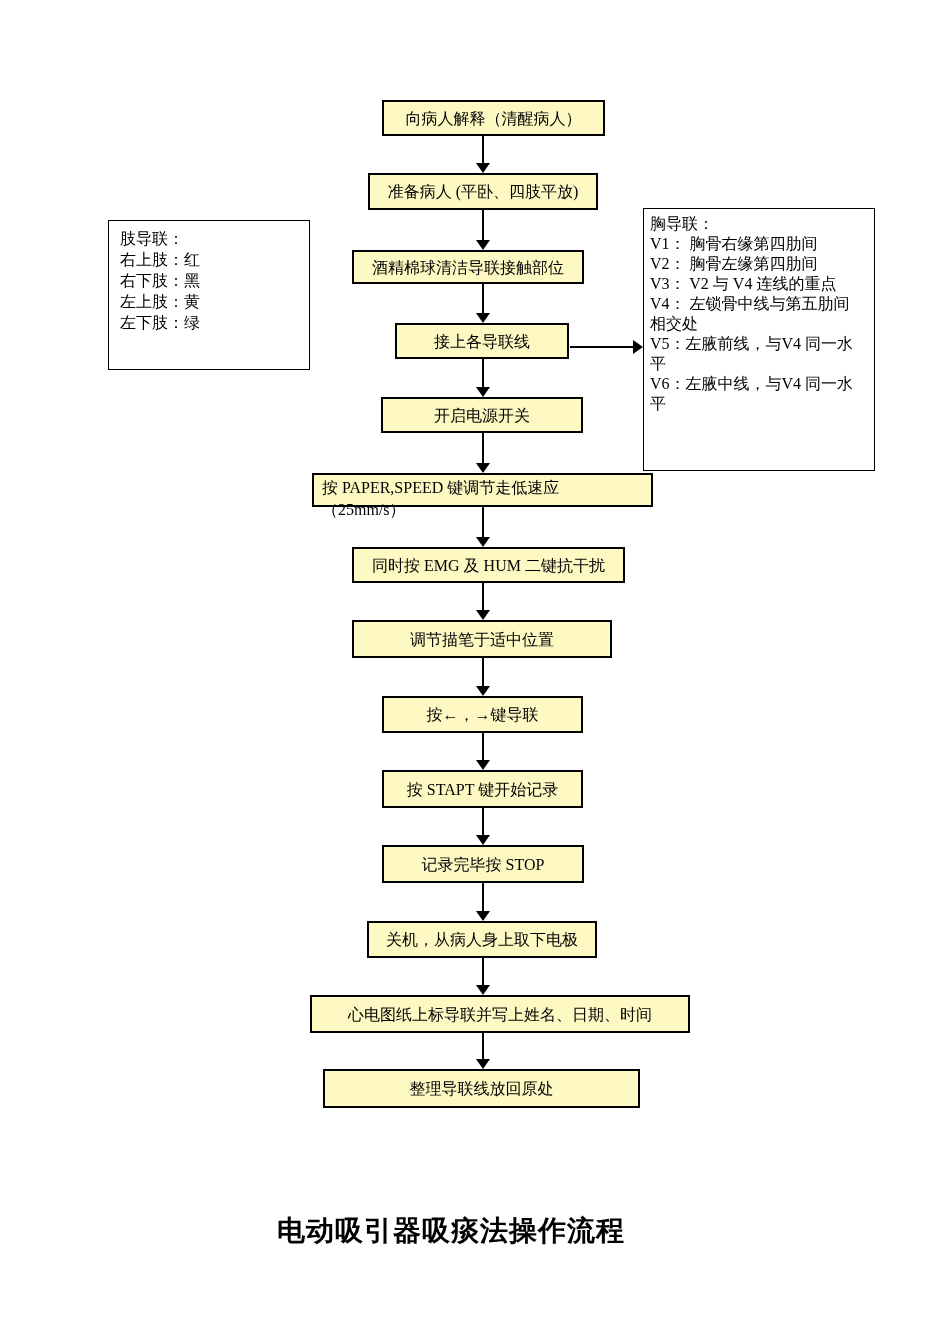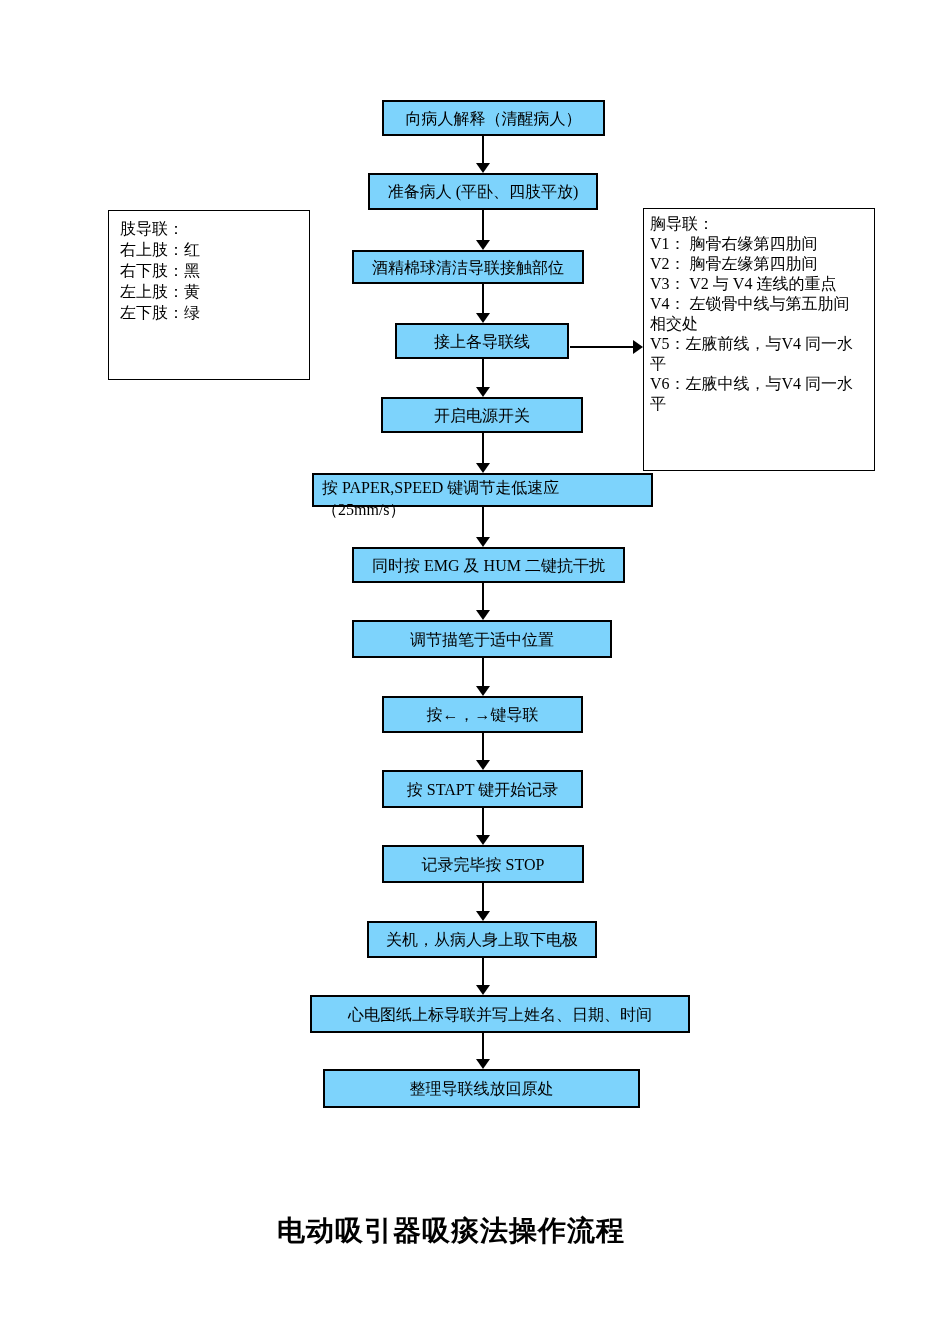--- a/index.html
+++ b/index.html
@@ -9,21 +9,21 @@
     height: 1344px;
     background: #ffffff;
     font-family: "Liberation Serif", "DejaVu Serif", serif;
     color: #000000;
     overflow: hidden;
   }
   .fbox {
     position: absolute;
     box-sizing: border-box;
     border: 2px solid #000000;
-    background: #7dd3fc;
+    background: #fef9c3;
     display: flex;
     align-items: center;
     justify-content: center;
     font-size: 16px;
     line-height: 21px;
     text-align: center;
     white-space: nowrap;
   }
   .fbox.wrap-left {
     justify-content: flex-start;
@@ -141,21 +141,21 @@
   </div>
 
   <div class="fbox" style="left:310px; top:995px; width:380px; height:38px">
     <span>心电图纸上标导联并写上姓名、日期、时间</span>
   </div>
 
   <div class="fbox" style="left:323px; top:1069px; width:317px; height:39px">
     <span>整理导联线放回原处</span>
   </div>
 
-  <div class="note-box limb" style="left:108px; top:210px; width:202px; height:170px; padding:7px 10px 16px 11px">
+  <div class="note-box limb" style="left:108px; top:220px; width:202px; height:150px; padding:7px 10px 16px 11px">
     <div class="note-line">肢导联：</div>
     <div class="note-line">右上肢：红</div>
     <div class="note-line">右下肢：黑</div>
     <div class="note-line">左上肢：黄</div>
     <div class="note-line">左下肢：绿</div>
   </div>
 
   <div class="note-box chest" style="left:643px; top:208px; width:232px; height:263px; padding:5px 14px 8px 6px">
     <div class="note-line">胸导联：</div>
     <div class="note-line">V1： 胸骨右缘第四肋间</div>

